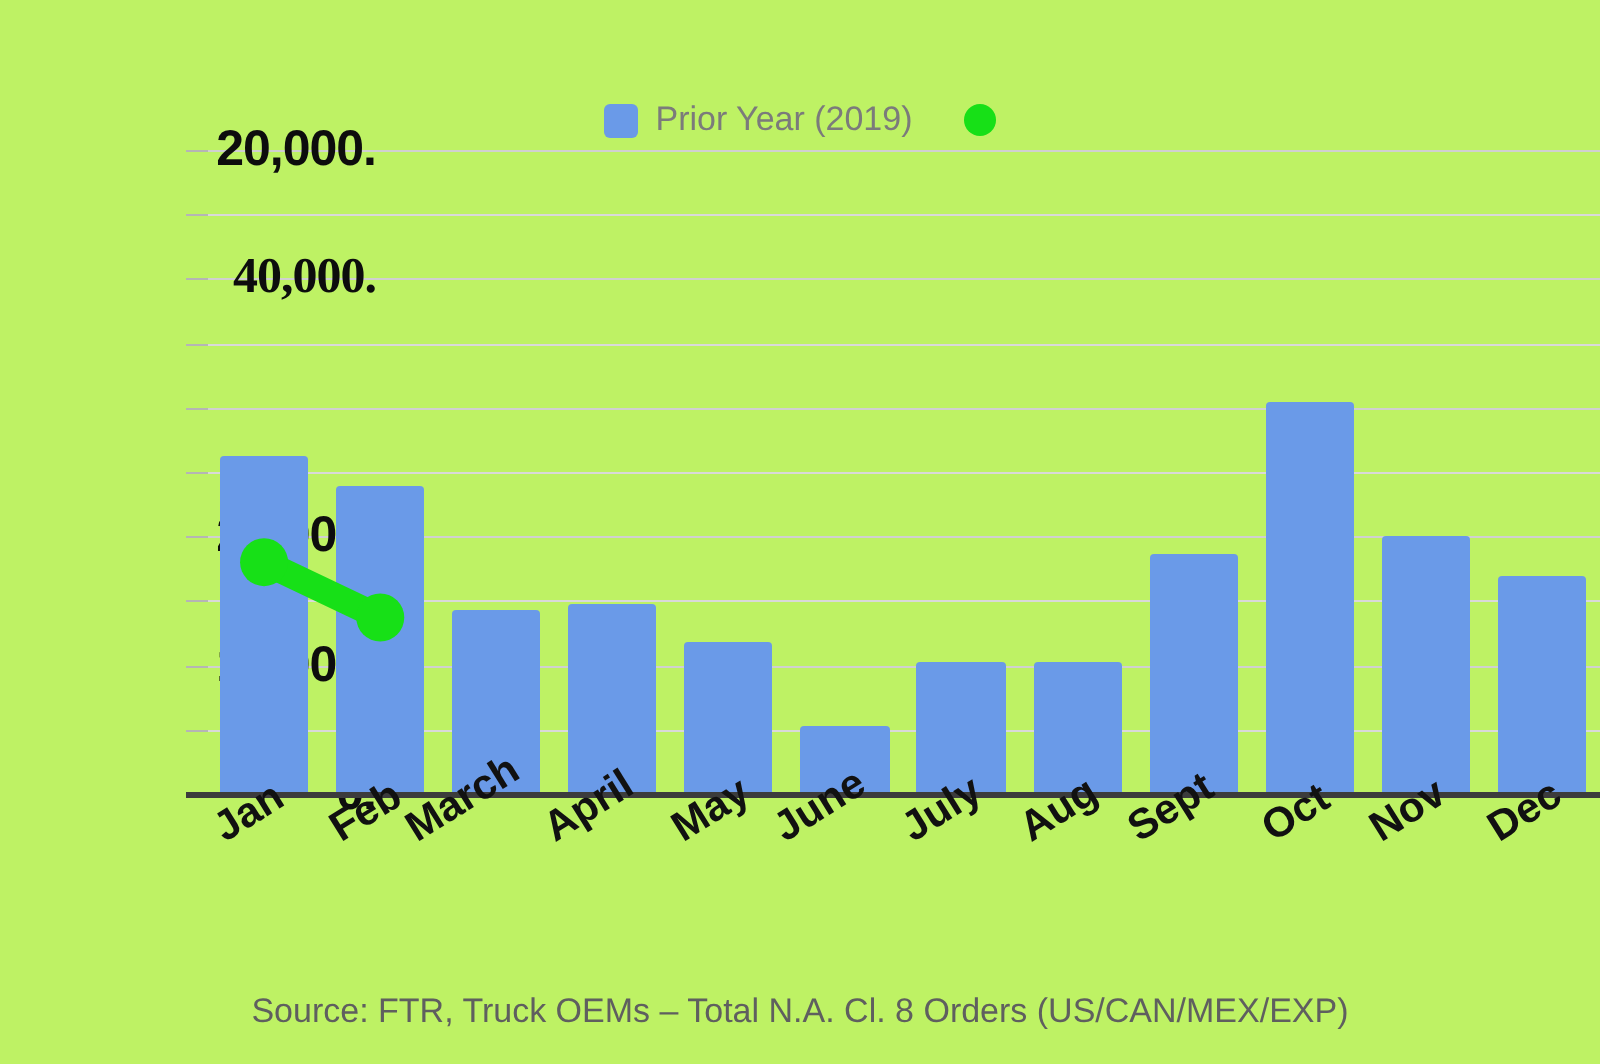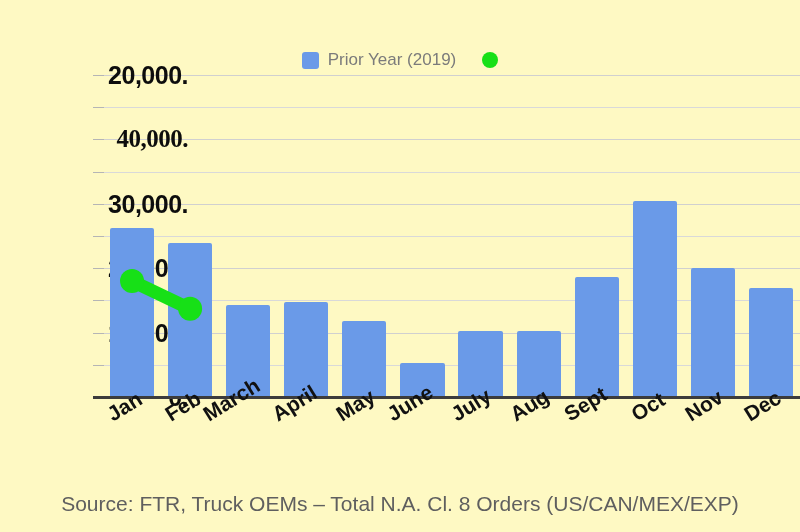--- a/index.html
+++ b/index.html
@@ -6,21 +6,21 @@
   body{
     width:800px;height:532px;
     background:#ffffff;
     font-family:"Liberation Sans", sans-serif;
     overflow:hidden;
     position:relative;
   }
 
   #chart-root{
     position:absolute;inset:0;
-    background:#fef9c3;
+    background:#bef264;
   }
 
   
 
   .plot-area{
     position:absolute;
     left:103px;
     top:40px;
     width:697px;
     height:358px;
@@ -151,21 +151,21 @@
     font-family:"Liberation Sans", sans-serif;
     white-space:nowrap;
   }
 
   
   .caption{
     position:absolute;
     left:0;right:0;
     bottom:16px;
     text-align:center;
-    font-size:21px;
+    font-size:17px;
     color:#5f5f5f;
     font-family:"Liberation Sans", sans-serif;
     white-space:nowrap;
   }
 </style>
 </head>
 <body>
 
 <div id="chart-root">
 
@@ -190,21 +190,20 @@
         <div class="gridline major" style="top: 163.8px;"></div>
         <div class="gridline" style="top: 131.6px;"></div>
         <div class="gridline major" style="top: 99.4px;"></div>
         <div class="gridline" style="top: 67.2px;"></div>
         <div class="gridline major" style="top: 35px;"></div>
       </div>
     <div class="ylabels" id="ylabels">
         <div class="ylabel" style="top: 357px;">0.</div>
         <div class="ylabel" style="top: 292.6px;">10,000.</div>
         <div class="ylabel" style="top: 228.2px;">20,000.</div>
-        <div class="ylabel" style="top: 163.8px;">30,000.</div>
         <div class="ylabel" style="top: 99.4px; font-family: Liberation Serif, serif;">40,000.</div>
         <div class="ylabel" style="top: 35px;">20,000.</div>
       </div>
     <div class="bars" id="bars">
         <div class="bar" style="left: 6.97px; width: 44.1433px; height: 168.728px; bottom: 1px; background: rgb(106, 154, 232);"></div>
         <div class="bar" style="left: 65.0533px; width: 44.1433px; height: 153.916px; bottom: 1px; background: rgb(106, 154, 232);"></div>
         <div class="bar" style="left: 123.137px; width: 44.1433px; height: 92.092px; bottom: 1px; background: rgb(106, 154, 232);"></div>
         <div class="bar" style="left: 181.22px; width: 44.1433px; height: 95.312px; bottom: 1px; background: rgb(106, 154, 232);"></div>
         <div class="bar" style="left: 239.303px; width: 44.1433px; height: 75.992px; bottom: 1px; background: rgb(106, 154, 232);"></div>
         <div class="bar" style="left: 297.387px; width: 44.1433px; height: 34.132px; bottom: 1px; background: rgb(106, 154, 232);"></div>

